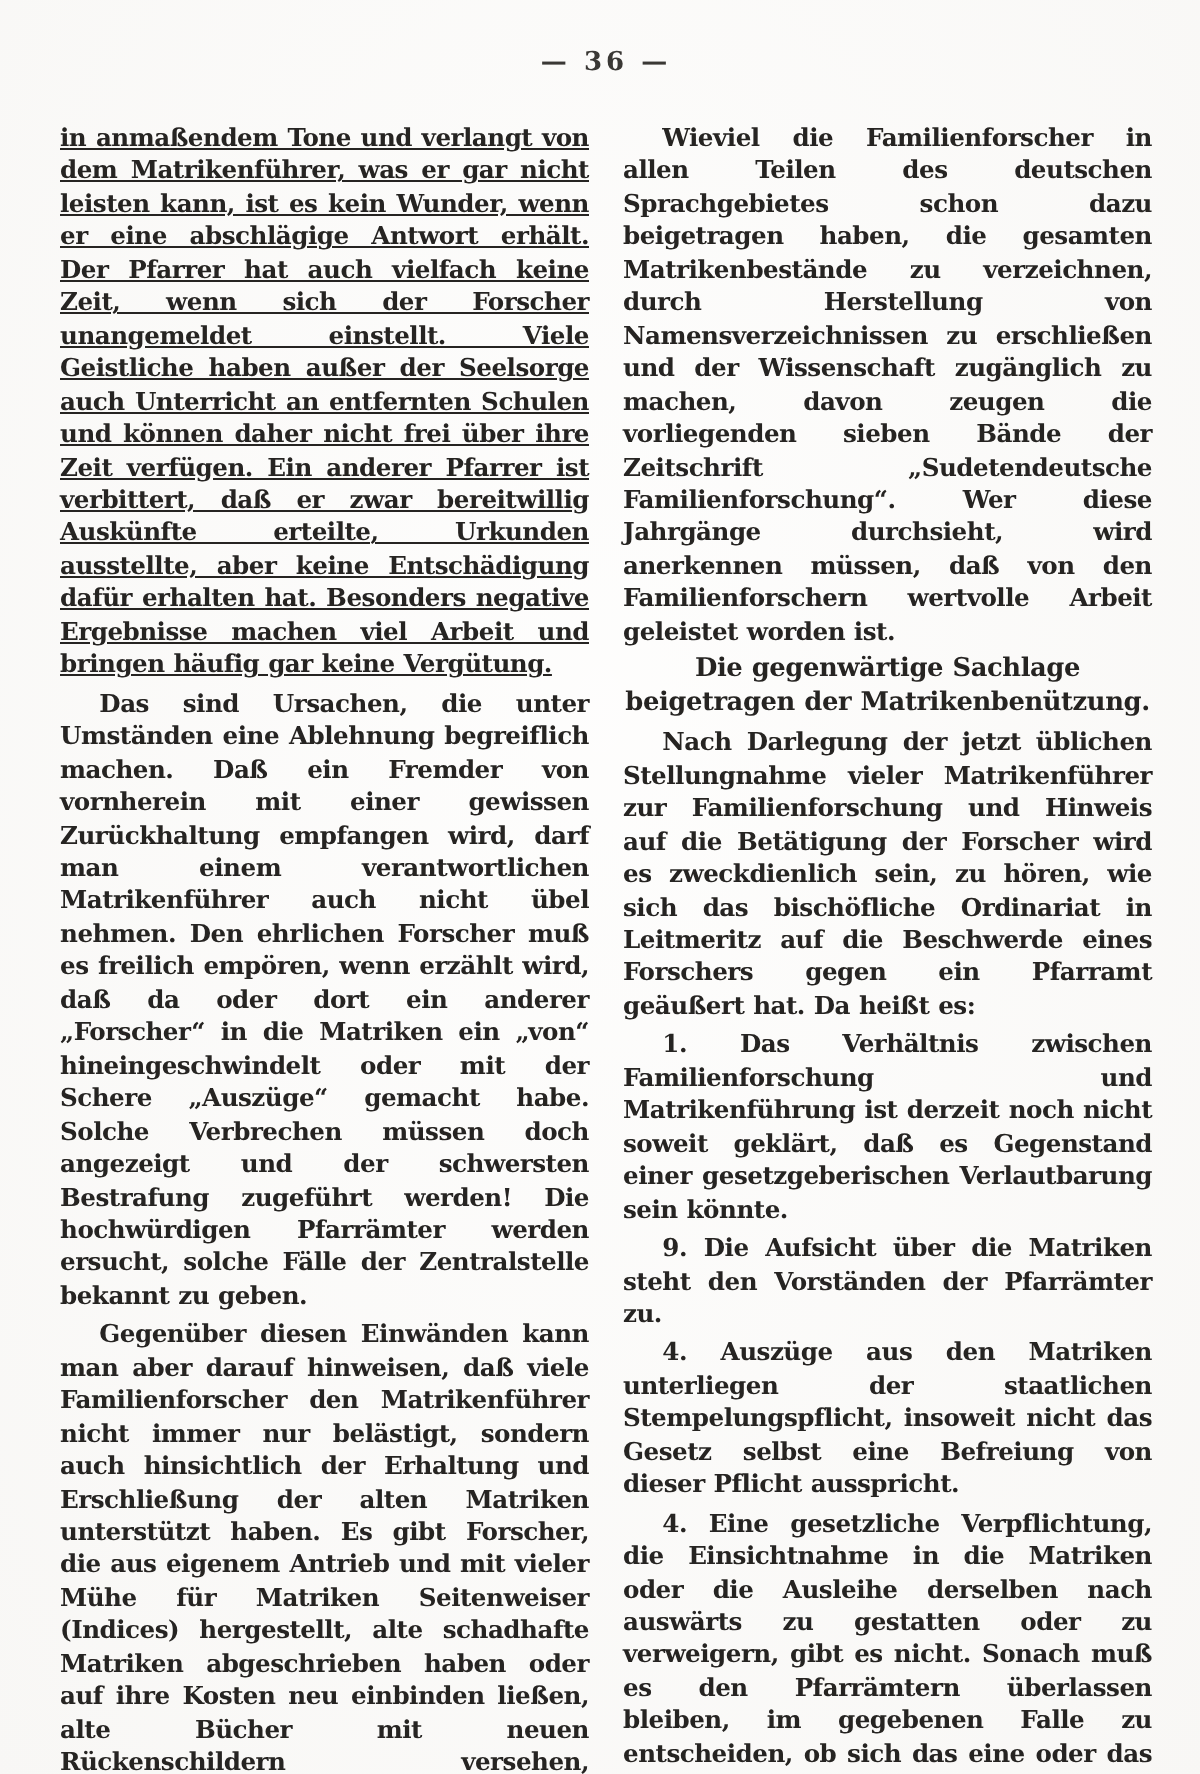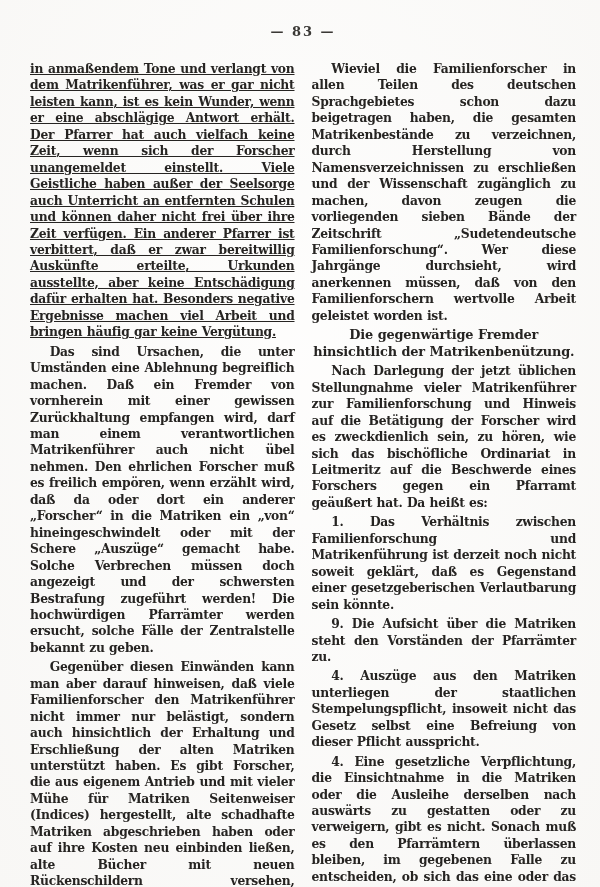--- a/index.html
+++ b/index.html
@@ -58,33 +58,33 @@
     line-height: 16.5px;
     font-weight: 700;
     letter-spacing: -0.2px;
   }
 </style>
 </head>
 <body>
 
 <div class="page">
 
-  <div class="pageno">— 83 —</div>
+  <div class="pageno">— 36 —</div>
 
   <div class="cols">
 
     <div class="col">
       <p class="first">in anmaßendem Tone und verlangt von dem Matrikenführer, was er gar nicht leisten kann, ist es kein Wunder, wenn er eine abschlägige Antwort erhält. Der Pfarrer hat auch vielfach keine Zeit, wenn sich der Forscher unangemeldet einstellt. Viele Geistliche haben außer der Seelsorge auch Unterricht an entfernten Schulen und können daher nicht frei über ihre Zeit verfügen. Ein anderer Pfarrer ist verbittert, daß er zwar bereitwillig Auskünfte erteilte, Urkunden ausstellte, aber keine Entschädigung dafür erhalten hat. Besonders negative Ergebnisse machen viel Arbeit und bringen häufig gar keine Vergütung.</p>
       <p>Das sind Ursachen, die unter Umständen eine Ablehnung begreiflich machen. Daß ein Fremder von vornherein mit einer gewissen Zurückhaltung empfangen wird, darf man einem verantwortlichen Matrikenführer auch nicht übel nehmen. Den ehrlichen Forscher muß es freilich empören, wenn erzählt wird, daß da oder dort ein anderer „Forscher“ in die Matriken ein „von“ hineingeschwindelt oder mit der Schere „Auszüge“ gemacht habe. Solche Verbrechen müssen doch angezeigt und der schwersten Bestrafung zugeführt werden! Die hochwürdigen Pfarrämter werden ersucht, solche Fälle der Zentralstelle bekannt zu geben.</p>
       <p>Gegenüber diesen Einwänden kann man aber darauf hinweisen, daß viele Familienforscher den Matrikenführer nicht immer nur belästigt, sondern auch hinsichtlich der Erhaltung und Erschließung der alten Matriken unterstützt haben. Es gibt Forscher, die aus eigenem Antrieb und mit vieler Mühe für Matriken Seitenweiser (Indices) hergestellt, alte schadhafte Matriken abgeschrieben haben oder auf ihre Kosten neu einbinden ließen, alte Bücher mit neuen Rückenschildern versehen, Übersichten über die vorhandenen Matriken angelegt und sonst Nützliches getan haben.</p>
     </div>
 
     <div class="col">
       <p>Wieviel die Familienforscher in allen Teilen des deutschen Sprachgebietes schon dazu beigetragen haben, die gesamten Matrikenbestände zu verzeichnen, durch Herstellung von Namensverzeichnissen zu erschließen und der Wissenschaft zugänglich zu machen, davon zeugen die vorliegenden sieben Bände der Zeitschrift „Sudetendeutsche Familienforschung“. Wer diese Jahrgänge durchsieht, wird anerkennen müssen, daß von den Familienforschern wertvolle Arbeit geleistet worden ist.</p>
-      <p class="section-heading">Die gegenwärtige Fremder hinsichtlich der Matrikenbenützung.</p>
+      <p class="section-heading">Die gegenwärtige Sachlage beigetragen der Matrikenbenützung.</p>
       <p>Nach Darlegung der jetzt üblichen Stellungnahme vieler Matrikenführer zur Familienforschung und Hinweis auf die Betätigung der Forscher wird es zweckdienlich sein, zu hören, wie sich das bischöfliche Ordinariat in Leitmeritz auf die Beschwerde eines Forschers gegen ein Pfarramt geäußert hat. Da heißt es:</p>
       <p>1. Das Verhältnis zwischen Familienforschung und Matrikenführung ist derzeit noch nicht soweit geklärt, daß es Gegenstand einer gesetzgeberischen Verlautbarung sein könnte.</p>
       <p>9. Die Aufsicht über die Matriken steht den Vorständen der Pfarrämter zu.</p>
       <p>4. Auszüge aus den Matriken unterliegen der staatlichen Stempelungspflicht, insoweit nicht das Gesetz selbst eine Befreiung von dieser Pflicht ausspricht.</p>
       <p>4. Eine gesetzliche Verpflichtung, die Einsichtnahme in die Matriken oder die Ausleihe derselben nach auswärts zu gestatten oder zu verweigern, gibt es nicht. Sonach muß es den Pfarrämtern überlassen bleiben, im gegebenen Falle zu entscheiden, ob sich das eine oder das andere mit der Aufsichtspflicht des Amtsvorstandes verträgt oder nicht. Dieses Recht der Entscheidung kann das Ordinariat den Pfarrämtern nicht nehmen.</p>
     </div>
 
   </div>
 
 </div>

